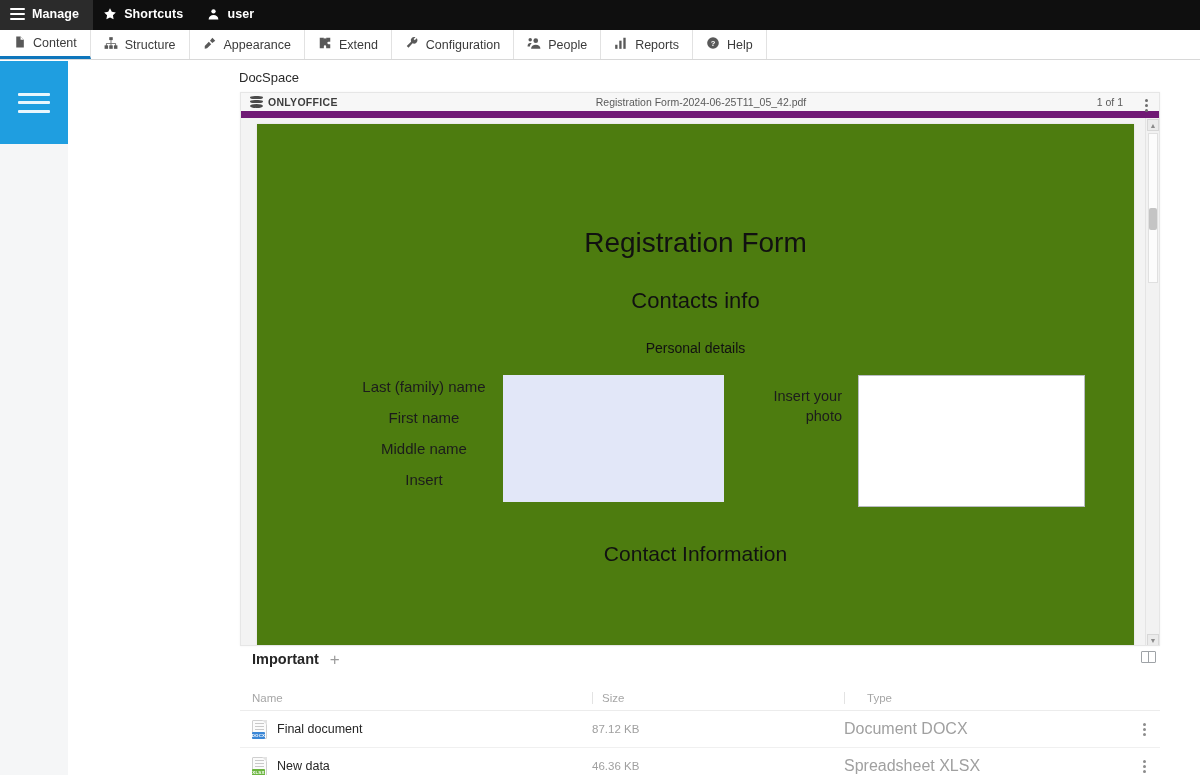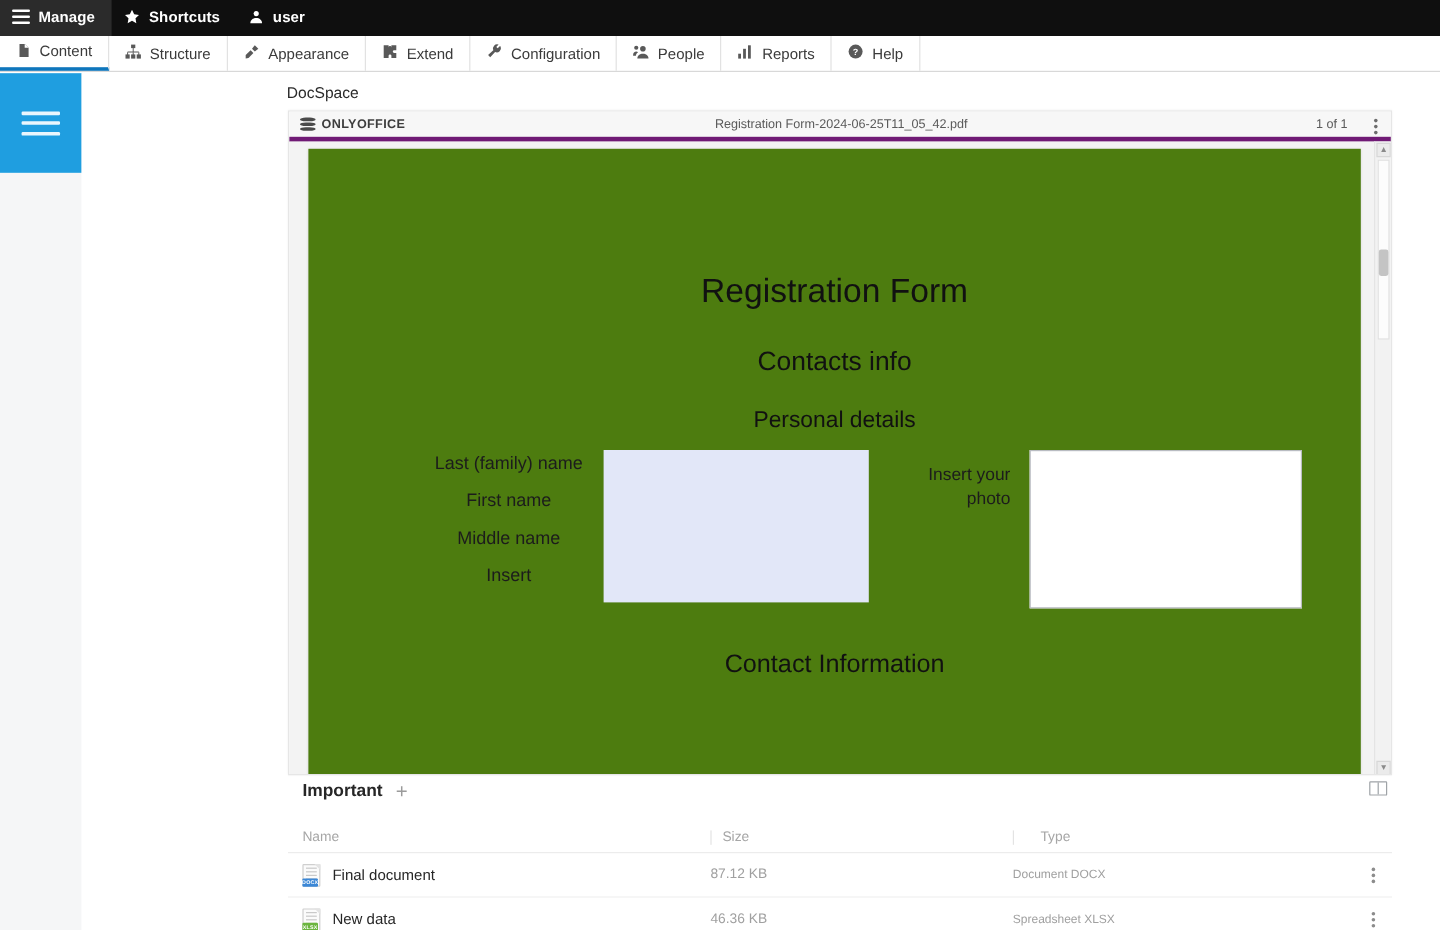--- a/index.html
+++ b/index.html
@@ -78,21 +78,21 @@
     position: absolute; left: 172px; top: 31px;
     width: 920px; height: 554px;
     background: #ffffff;
     border: 1px solid #e6e6e6;
     box-shadow: 0 0 2px rgba(0,0,0,.06);
     overflow: hidden;
   }
   .pdf-toolbar {
     position: absolute; left: 0; top: 0; width: 920px; height: 25px;
     background: #f7f7f7;
-    border-bottom: 4px solid #701a75;
+    border-bottom: 7px solid #701a75;
     display: flex; align-items: center;
   }
   .oo-logo {
     display: flex; align-items: center; gap: 5px;
     margin-left: 9px;
   }
   .oo-logo-text {
     font-size: 10.5px; font-weight: bold; color: #3d3d3d; letter-spacing: .3px;
   }
   .oo-stack { width: 13px; height: 13px; position: relative; }
@@ -135,21 +135,21 @@
     position: absolute; left: 0; right: 0; top: 103px;
     text-align: center; font-size: 28px; color: #111; font-weight: normal;
     font-family: "Liberation Sans", sans-serif;
   }
   .doc-h2 {
     position: absolute; left: 0; right: 0; top: 164px;
     text-align: center; font-size: 22px; color: #111; font-weight: normal;
   }
   .doc-h3 {
     position: absolute; left: 0; right: 0; top: 216px;
-    text-align: center; font-size: 19px; color: #111; font-weight: normal;
+    text-align: center; font-size: 14px; color: #111; font-weight: normal;
   }
   .doc-h4 {
     position: absolute; left: 0; right: 0; top: 418px;
     text-align: center; font-size: 21px; color: #111; font-weight: normal;
   }
   .form-labels {
     position: absolute; left: 82px; top: 255px; width: 170px;
     font-size: 15px; color: #1c1c1c; line-height: 1;
   }
   .form-labels div { margin-bottom: 16px; text-align: center; }
@@ -226,21 +226,21 @@
   .fh-type { flex: 1; border-left: 1px solid #e3e3e3; padding-left: 22px; }
 
   .file-row {
     display: flex; align-items: center; height: 37px;
     padding-left: 12px; border-bottom: 1px solid #f0f0f0;
     cursor: pointer;
   }
   .fr-name { width: 340px; display: flex; align-items: center; gap: 10px;
              font-size: 12.5px; color: #262626; }
   .fr-size { width: 252px; font-size: 11.5px; color: #a0a0a0; }
-  .fr-type { flex: 1; font-size: 10px; color: #a0a0a0; }
+  .fr-type { flex: 1; font-size: 16px; color: #a0a0a0; }
   .fr-kebab {
     width: 3px; height: 13px; margin-right: 14px;
     display: flex; flex-direction: column; justify-content: space-between;
     cursor: pointer;
   }
   .fr-kebab i { display:block; width:3px; height:3px; border-radius:50%; background:#8c8c8c; }
 
   
   .f-icon { width: 15px; height: 19px; position: relative; flex: none; }
   .f-icon .sheet {

